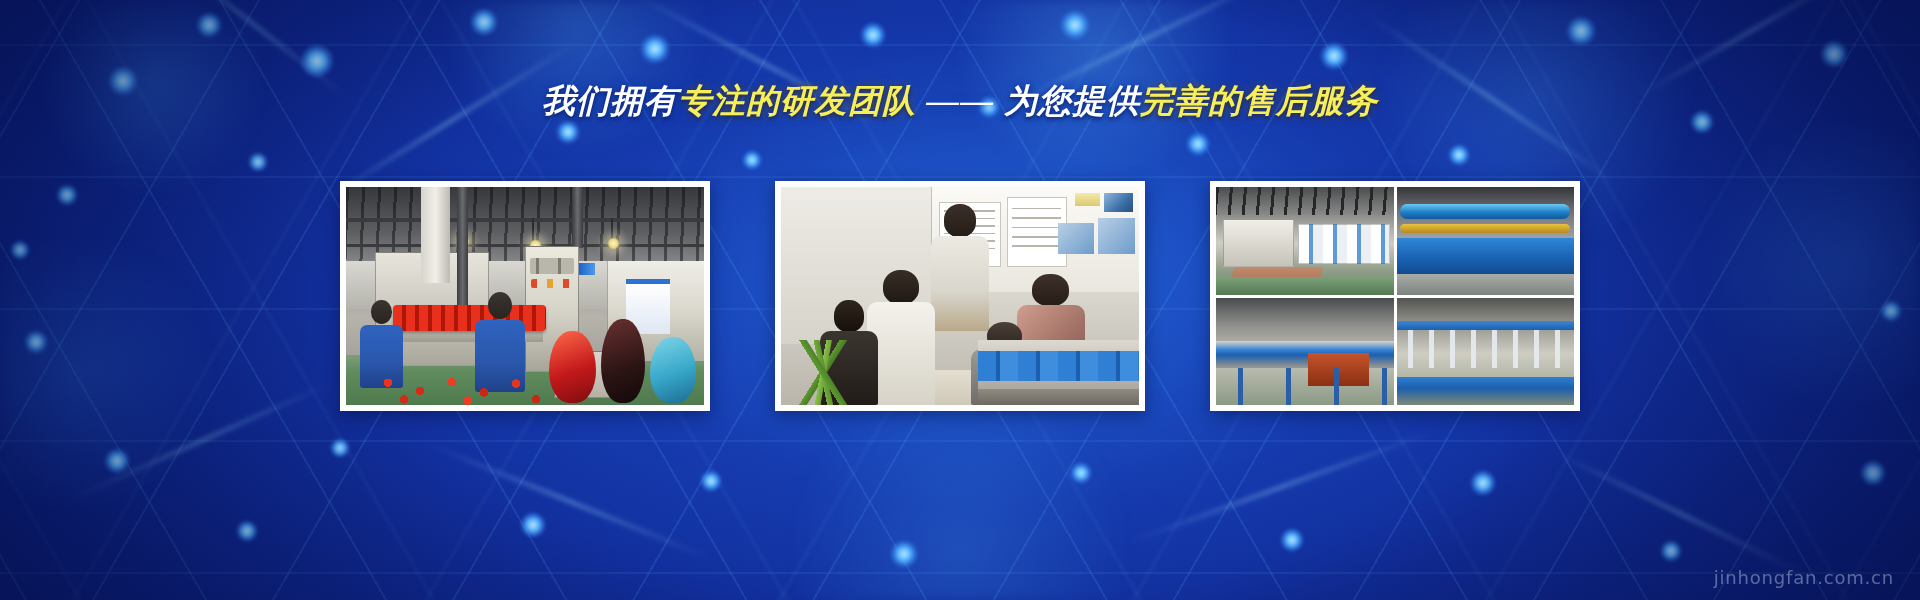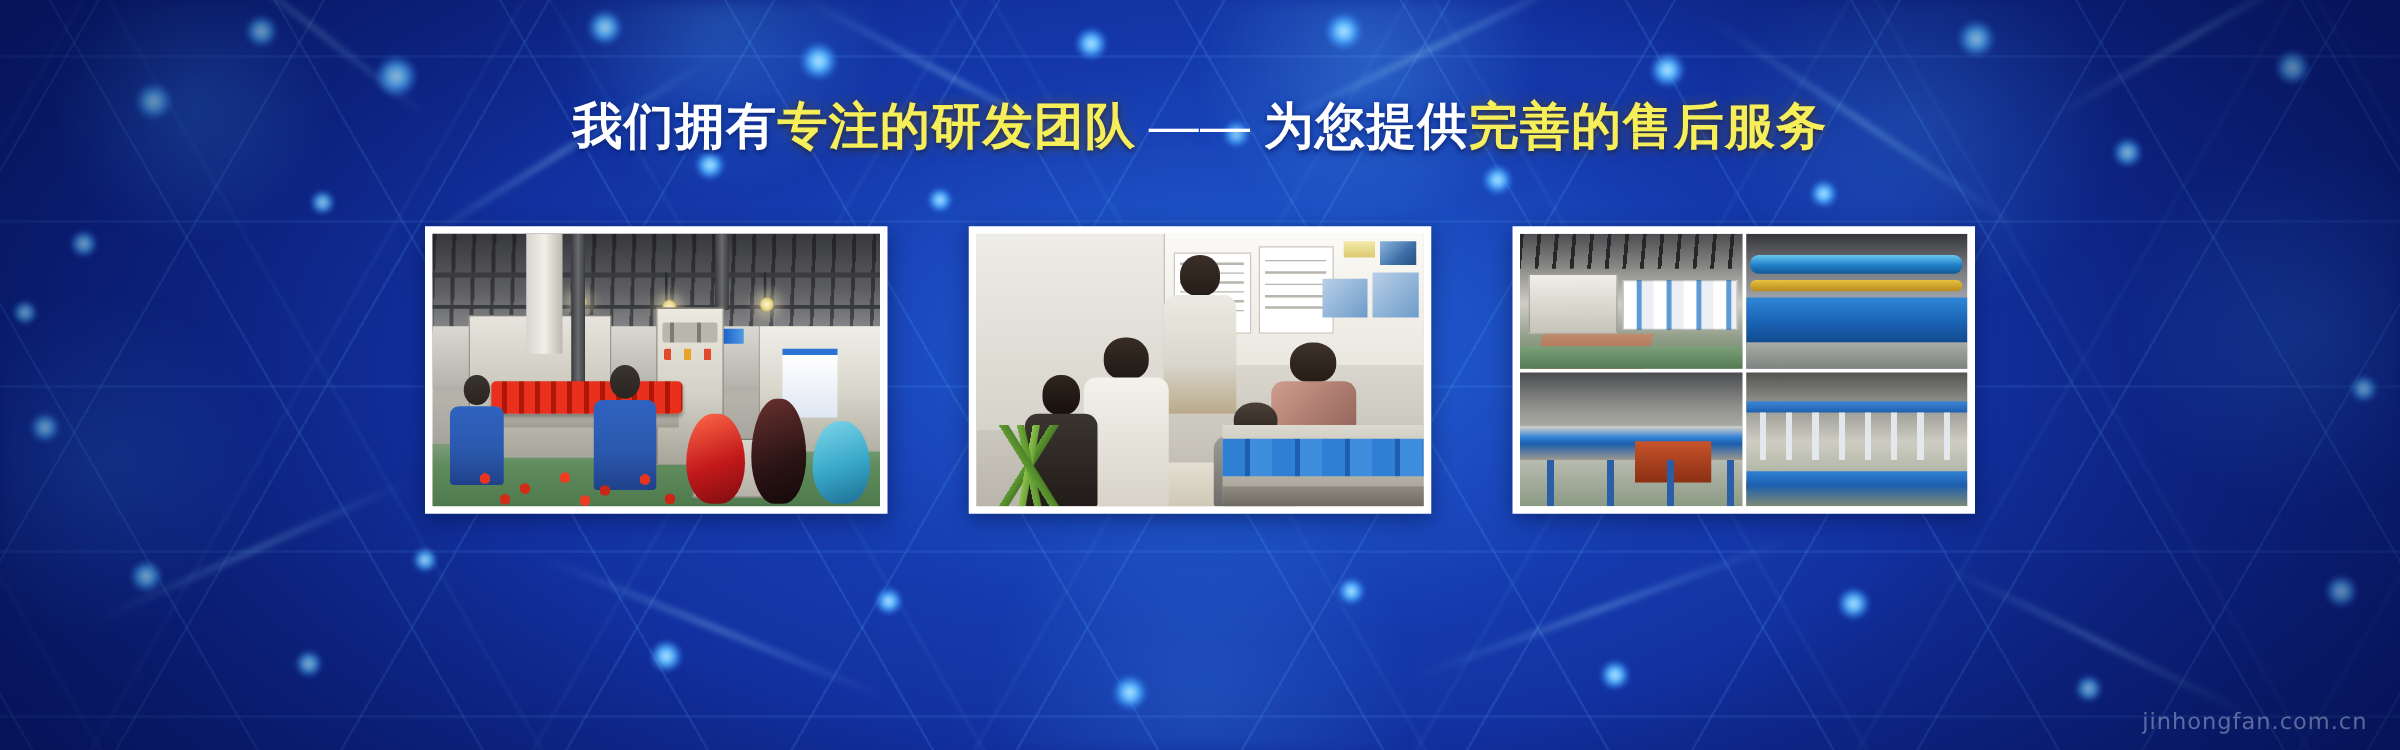--- a/index.html
+++ b/index.html
@@ -66,26 +66,27 @@
   .vig {
     position:absolute; inset:0;
     background:radial-gradient(ellipse 1100px 560px at 50% 50%, rgba(0,0,0,0) 55%, rgba(4,12,60,0.55) 100%);
   }
 
   
   .headline {
     position:absolute;
     top:78px; left:0; width:1920px;
     text-align:center;
-    font-size:40px;
+    font-size:33px;
     line-height:46px;
     font-weight:700;
     letter-spacing:1px;
     white-space:nowrap;
     z-index:6;
+    font-style:italic;
   }
   .headline .w {
     color:#ffffff;
     text-shadow:0 0 10px rgba(20,60,170,0.95), 0 2px 4px rgba(5,20,80,0.9);
   }
   .headline .y {
     color:#f6ef5a;
     text-shadow:0 0 10px rgba(120,90,0,0.55), 0 2px 4px rgba(8,24,90,0.85);
   }
   .headline .dash {

